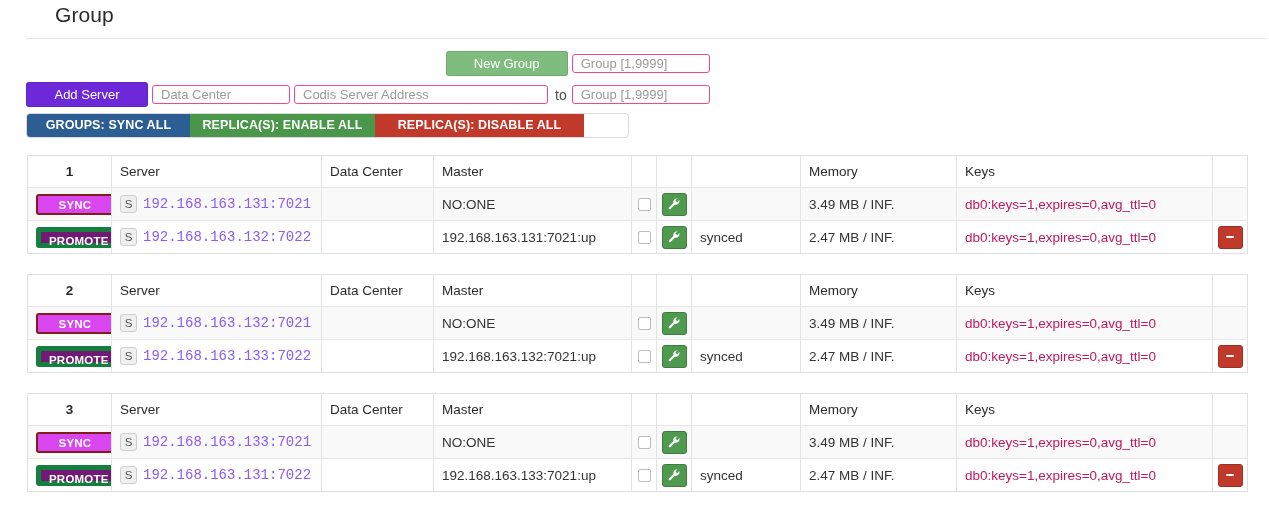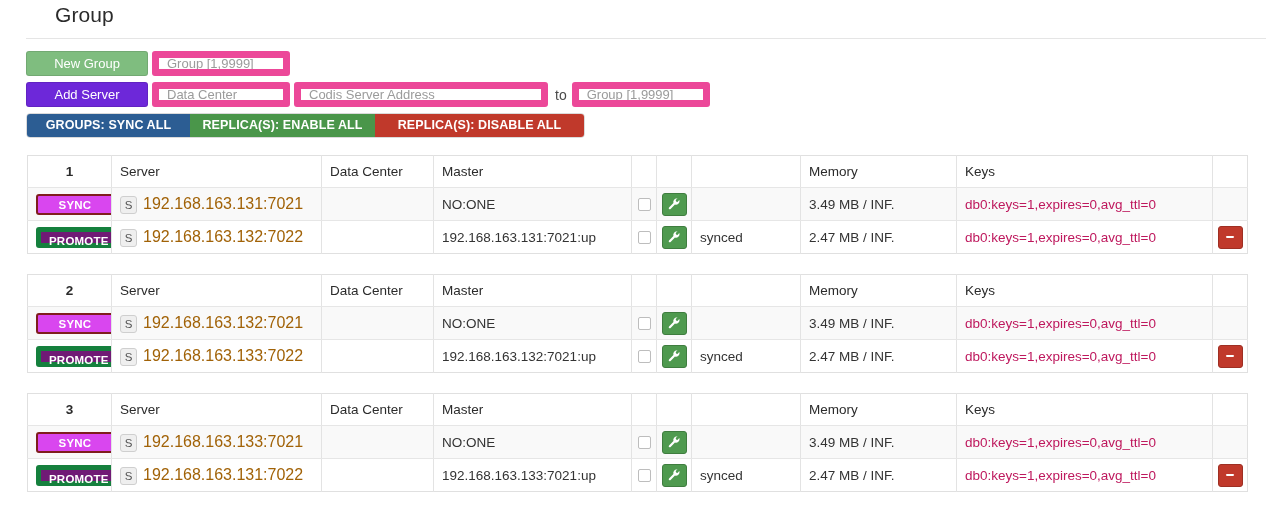--- a/index.html
+++ b/index.html
@@ -25,48 +25,48 @@
   .title-rule {
     position: absolute;
     left: 26px; top: 38px;
     width: 1240px; height: 1px;
     background: #e5e5e5;
   }
 
   
   .toolbar { position: absolute; left: 26px; top: 51px; }
 
-  .form-row { display: flex; align-items: center; margin-bottom: 6px; }
+  .form-row { display: flex; align-items: center; margin-bottom: 6px; justify-content: flex-end; }
 
   .btn-label {
     height: 25px;
     line-height: 23px;
     padding: 0 10px;
     min-width: 122px;
     text-align: center;
     font-size: 13px;
     color: #ffffff;
     border-radius: 3px;
     border: 1px solid rgba(0,0,0,0.10);
     cursor: pointer;
     white-space: nowrap;
     user-select: none;
   }
   .btn-newgroup { background: #7fbd7f; }
   .btn-addserver { background: #6d28d9; }
 
   .tb-input {
-    height: 25px;
+    height: 19px;
     margin-left: 4px;
     padding: 0 8px;
     font-size: 13px;
     font-family: "Liberation Sans", sans-serif;
     color: #c2410c;
     background: #fff;
-    border: 7px solid #ec4899;
+    border: 1px solid #ec4899;
     border-radius: 3px;
     outline: none;
   }
   .tb-input::placeholder { color: #9b9b9b; opacity: 1; }
   .w-group { width: 138px; }
   .w-dc { width: 138px; }
   .w-addr { width: 254px; }
   .w-togroup { width: 138px; }
 
   .to-label {
@@ -74,21 +74,21 @@
     font-size: 14px;
     color: #4a4a4a;
   }
 
   
   .actionbar {
     display: flex;
     margin-top: 5px;
     border-radius: 4px;
     overflow: hidden;
-    width: 559px;
+    width: 603px;
     border: 1px solid rgba(0,0,0,0.14);
   }
   .ab-btn {
     height: 23px;
     line-height: 22px;
     font-size: 12.5px;
     font-weight: bold;
     color: #ffffff;
     text-align: center;
     cursor: pointer;
@@ -176,21 +176,21 @@
     text-align: center;
     font-size: 11.5px;
     color: #555;
     background: #efefef;
     border: 1px solid #cfcfcf;
     border-radius: 3px;
     margin-right: 6px;
     cursor: pointer;
     user-select: none;
   }
-  .srv-addr { font-size: 16px; color: #a16207; }
+  .srv-addr { font-size: 14px; color: #8b5cf6; font-family: Liberation Mono, monospace; }
 
   .chk {
     display: inline-block;
     width: 13px; height: 13px;
     border: 1px solid #bdbdbd;
     border-radius: 2px;
     background: #fff;
     cursor: pointer;
     vertical-align: middle;
   }

